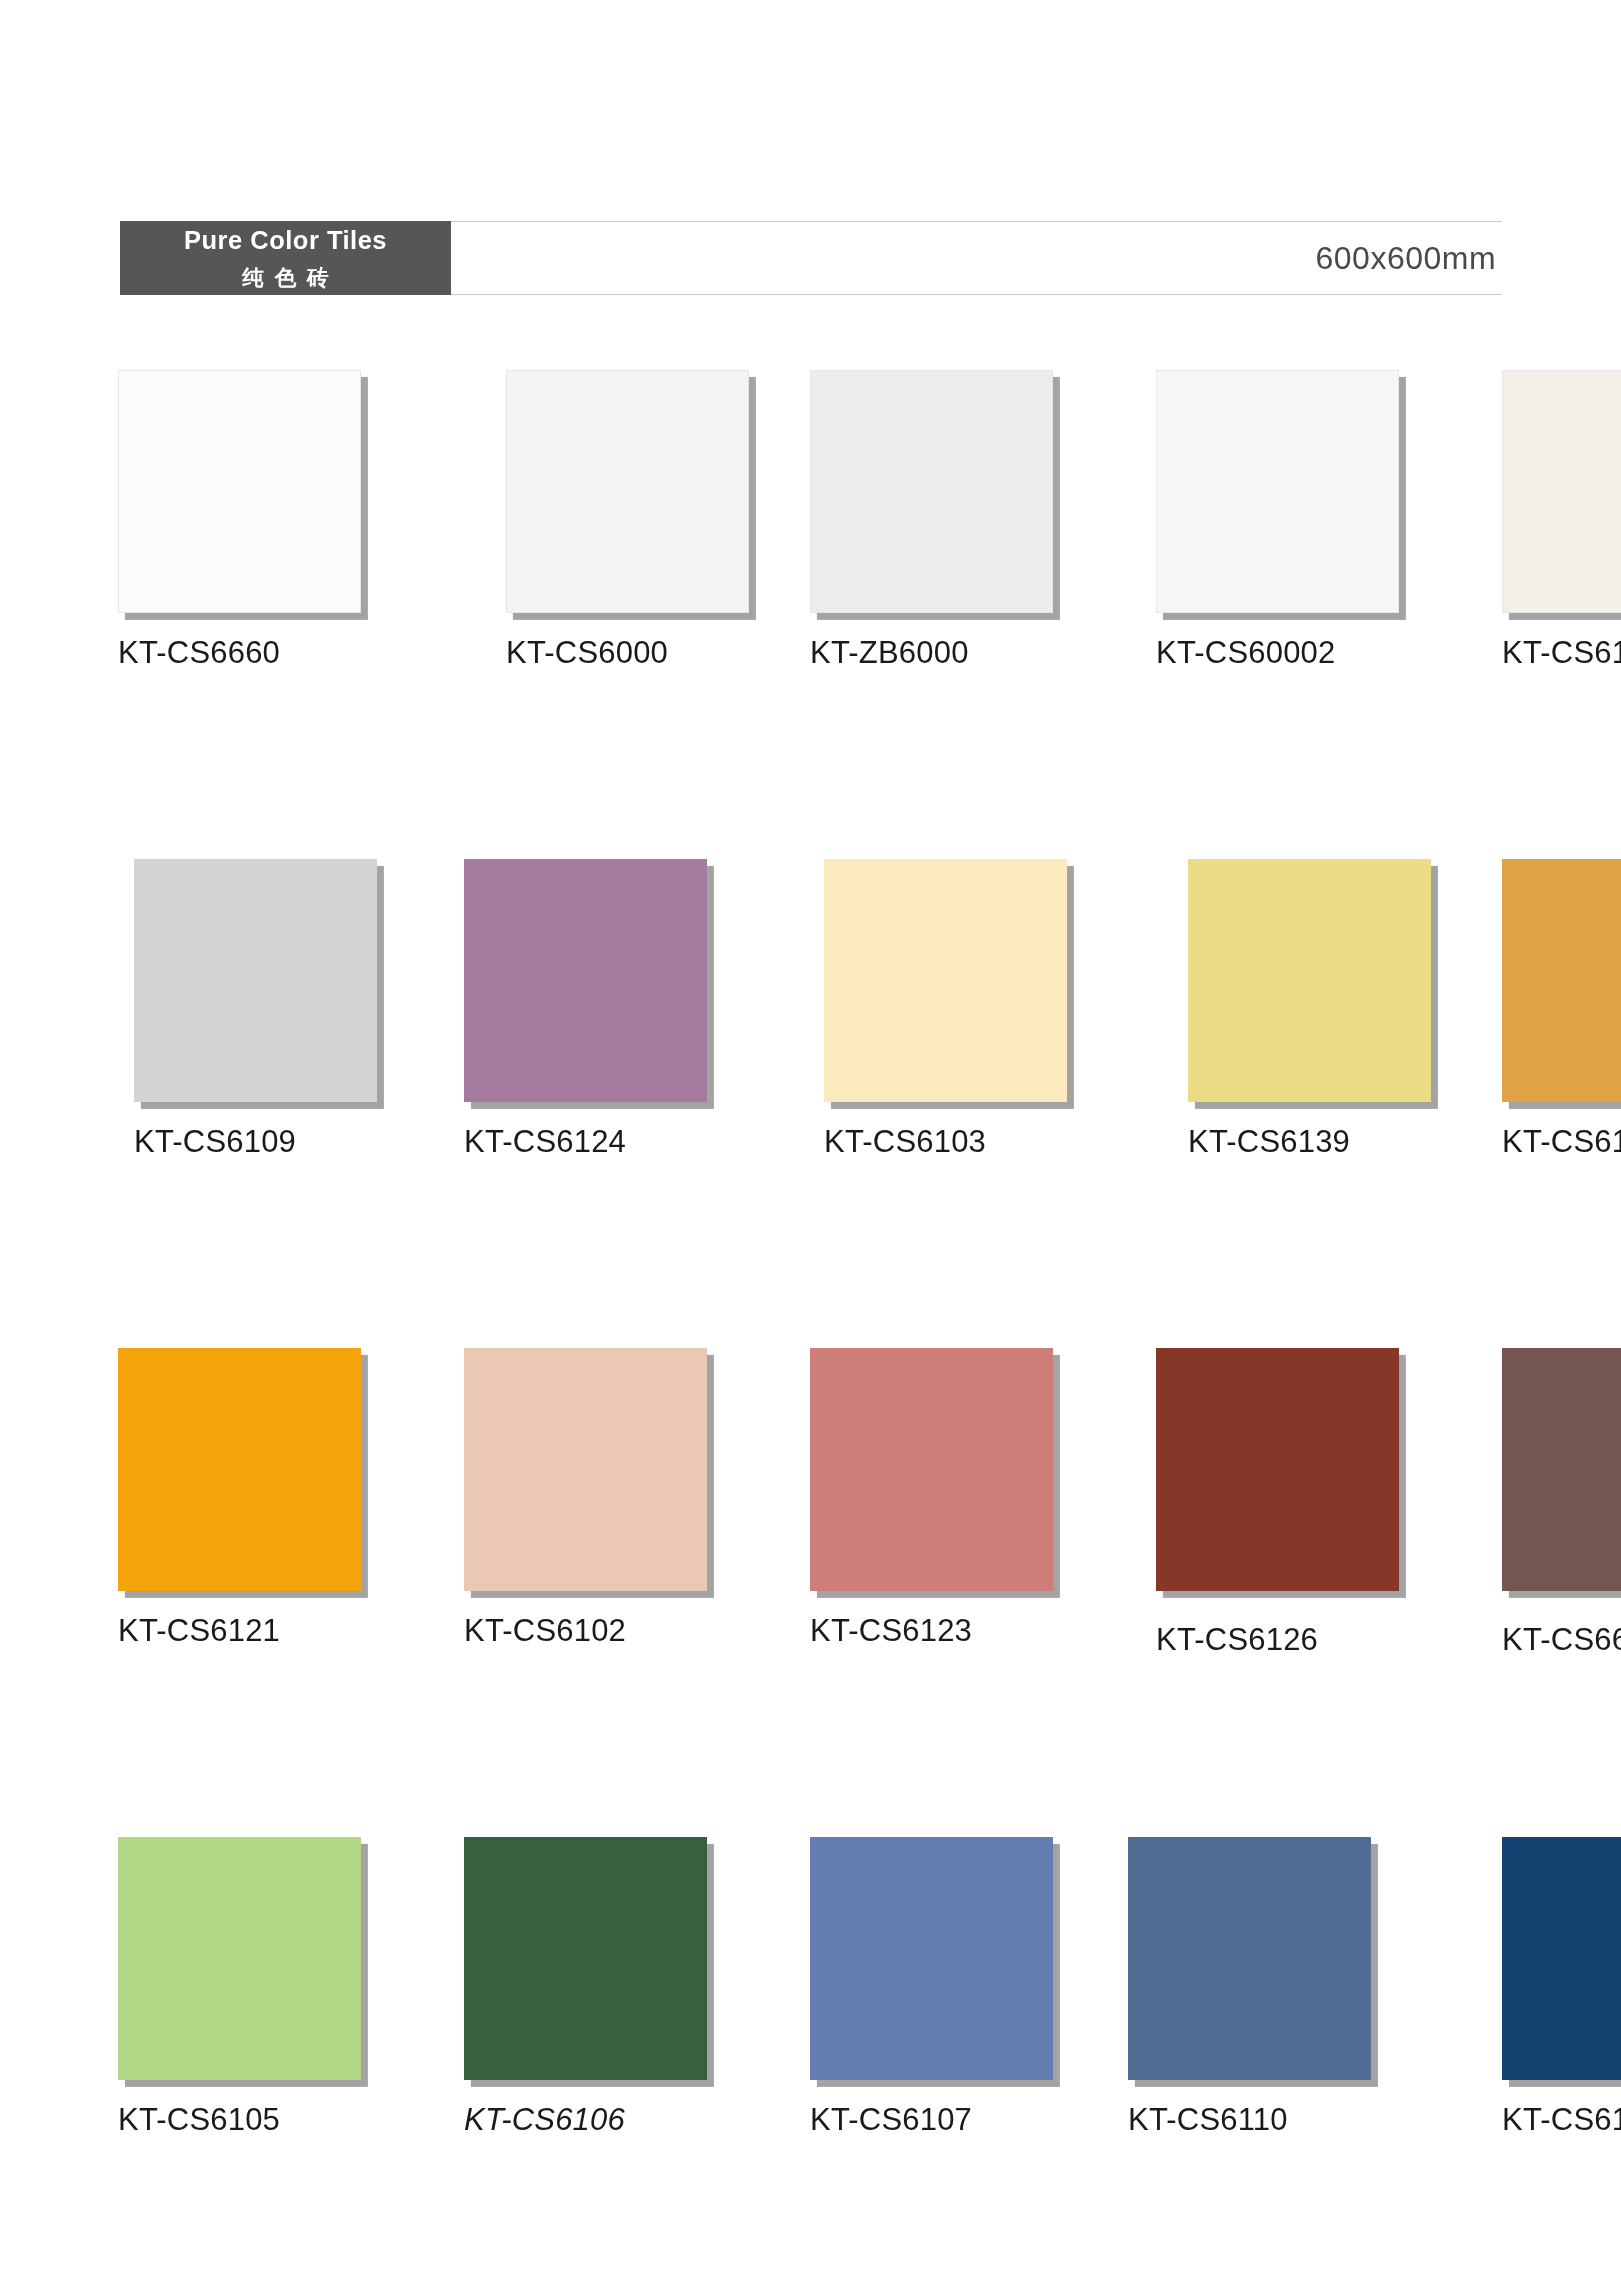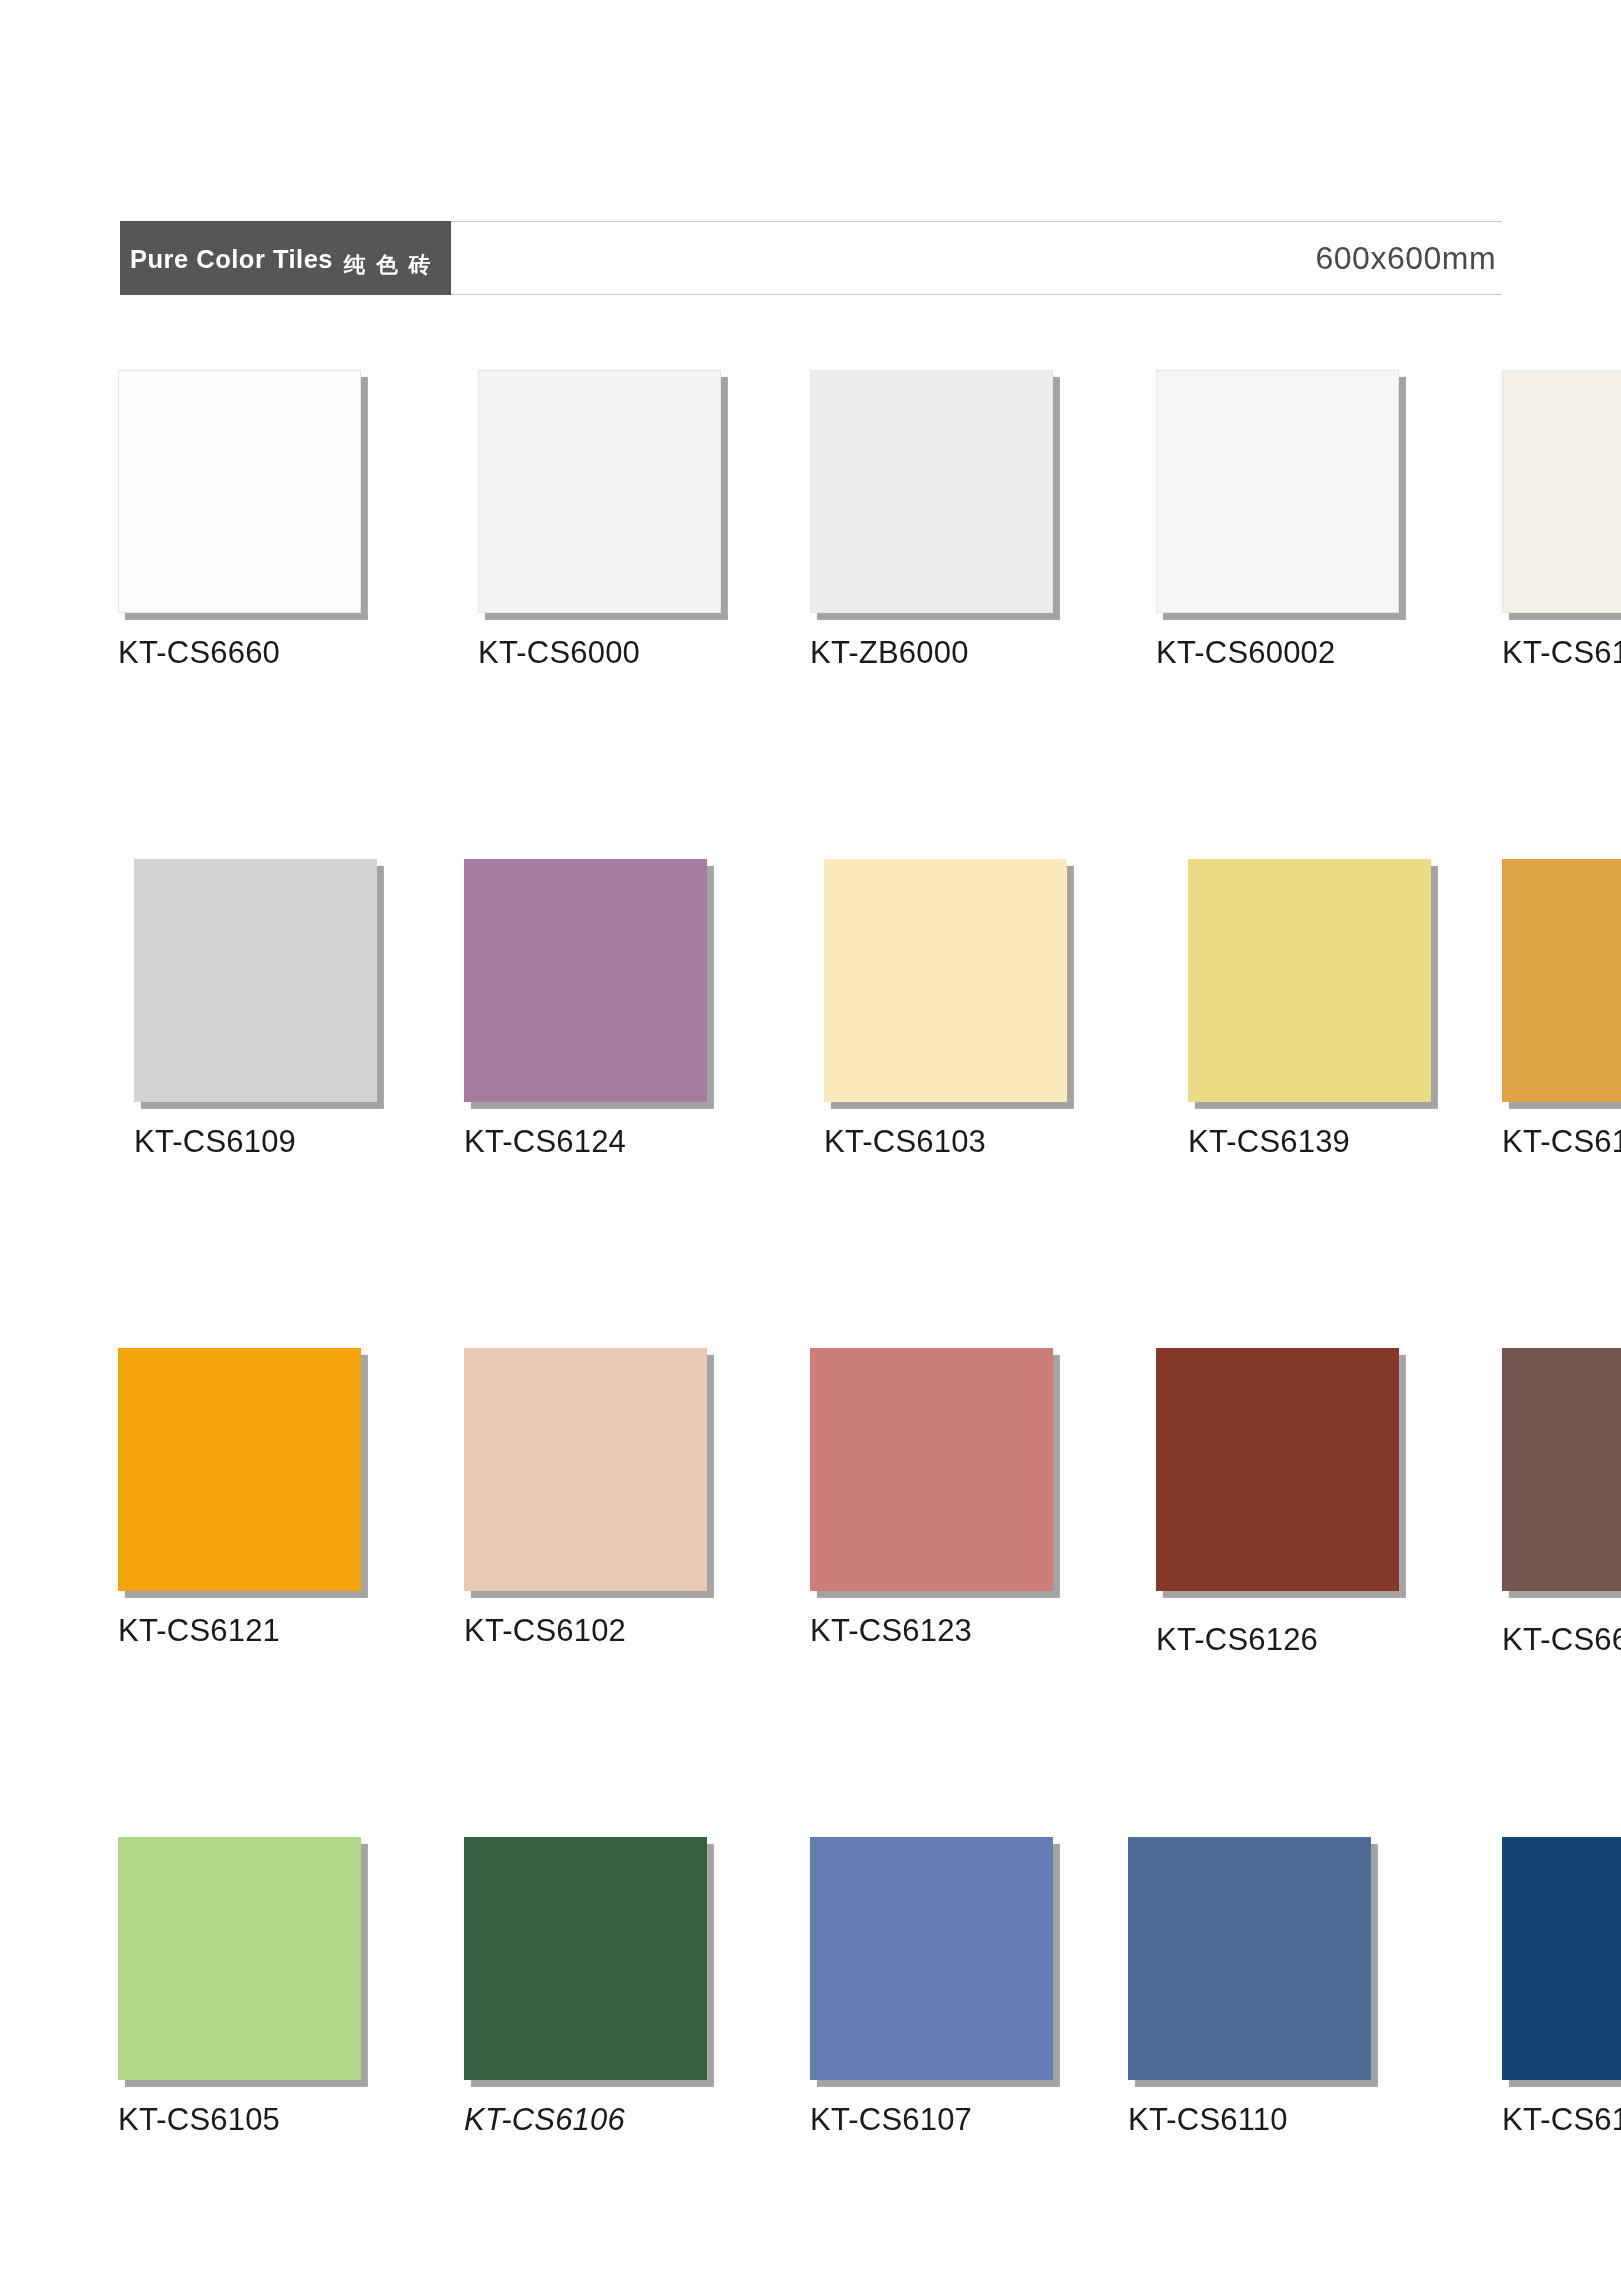--- a/index.html
+++ b/index.html
@@ -31,21 +31,21 @@
     top: 221px;
     width: 1382px;
     height: 74px;
     display: flex;
     align-items: stretch;
   }
   .header-badge {
     width: 331px;
     background: #565656;
     display: flex;
-    flex-direction: row;
+    flex-direction: column;
     align-items: center;
     justify-content: center;
     padding-top: 2px;
     box-sizing: border-box;
   }
   .header-badge-en {
     color: #ffffff;
     font-size: 25.5px;
     font-weight: bold;
     letter-spacing: 0.5px;
@@ -139,21 +139,21 @@
       <div class="header-size">600x600mm</div>
     </div>
   </div>
 
   <div class="grid" id="swatch-grid">
       <div class="row">
         <div class="cell" style="left: 0px;">
           <div class="swatch swatch-light" style="background: rgb(252, 252, 251);"></div>
           <div class="label">KT-CS6660</div>
         </div>
-        <div class="cell" style="left: 328px; padding-left: 32px;">
+        <div class="cell" style="left: 356px; padding-left: 32px;">
           <div class="swatch swatch-light" style="background: rgb(244, 244, 244);"></div>
           <div class="label">KT-CS6000</div>
         </div>
         <div class="cell" style="left: 692px;">
           <div class="swatch swatch-light" style="background: rgb(236, 236, 236);"></div>
           <div class="label">KT-ZB6000</div>
         </div>
         <div class="cell" style="left: 1038px;">
           <div class="swatch swatch-light" style="background: rgb(246, 246, 245);"></div>
           <div class="label">KT-CS60002</div>

